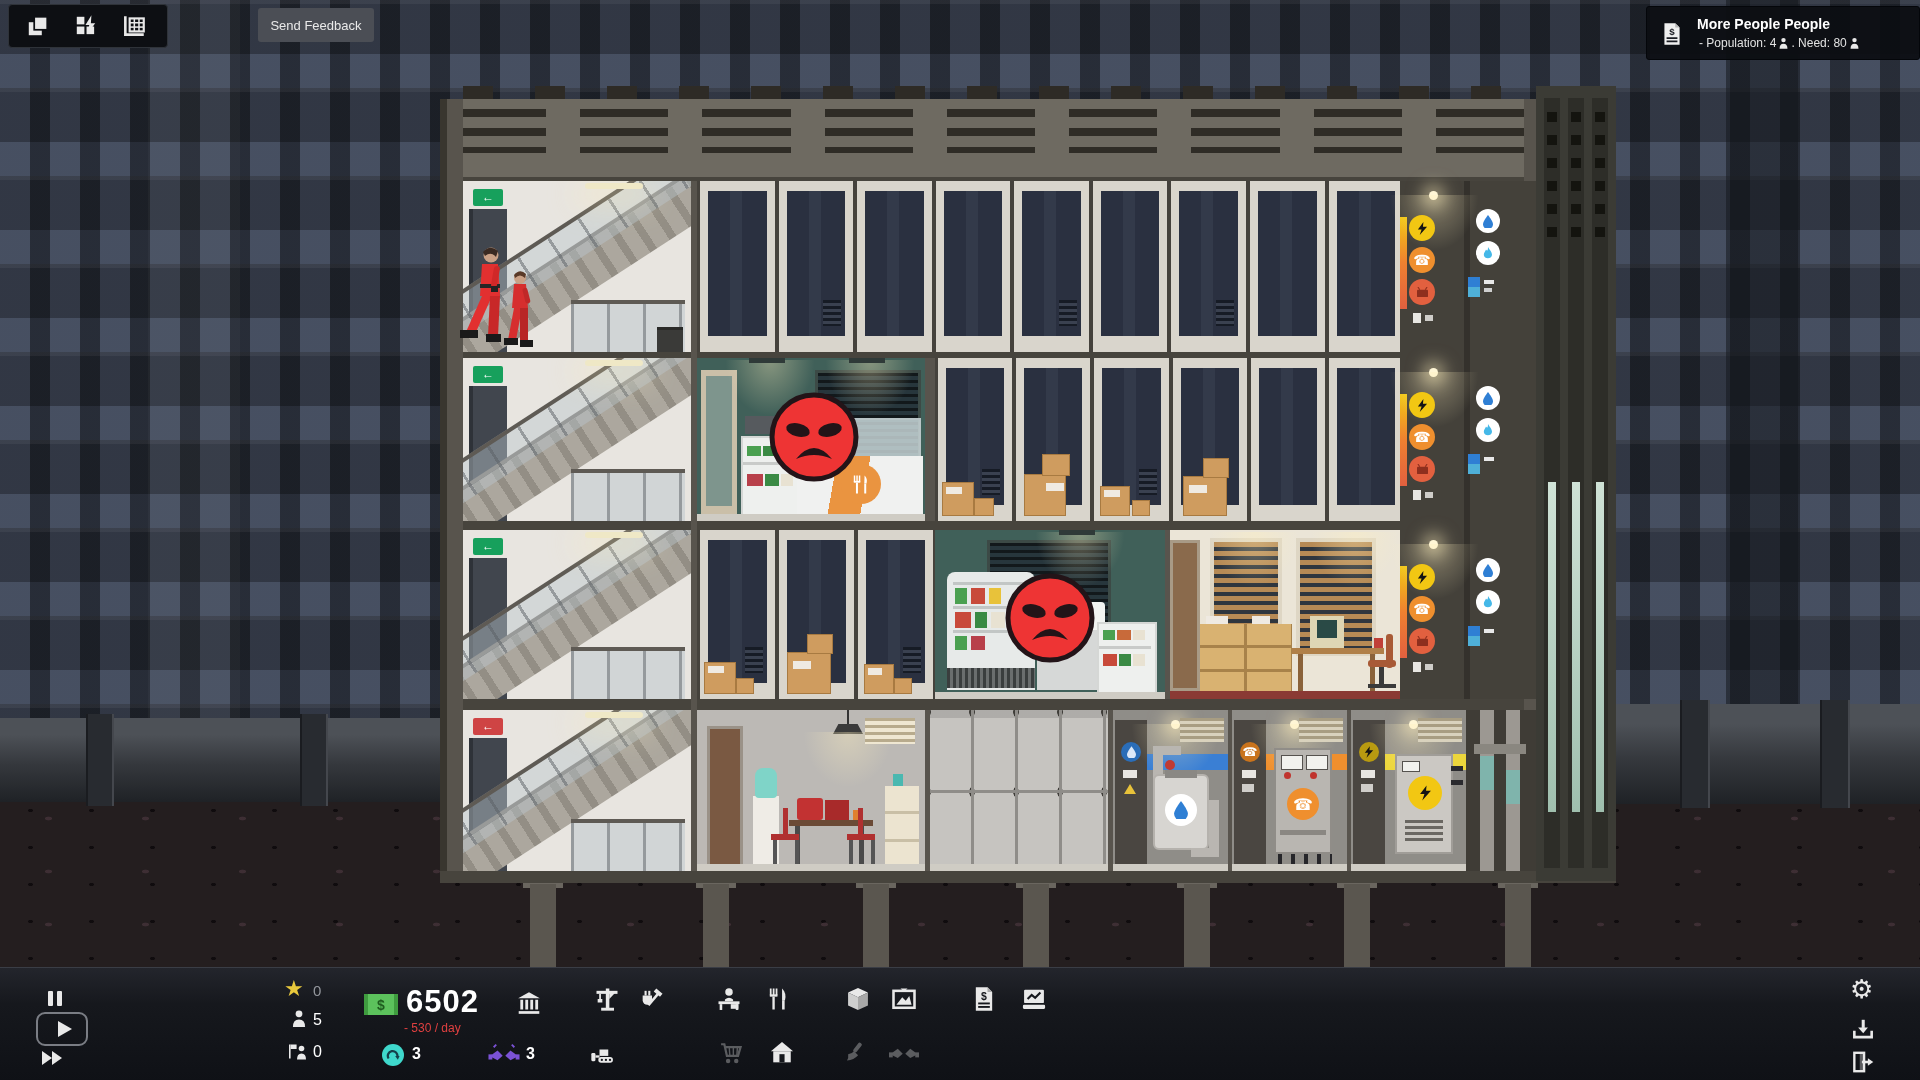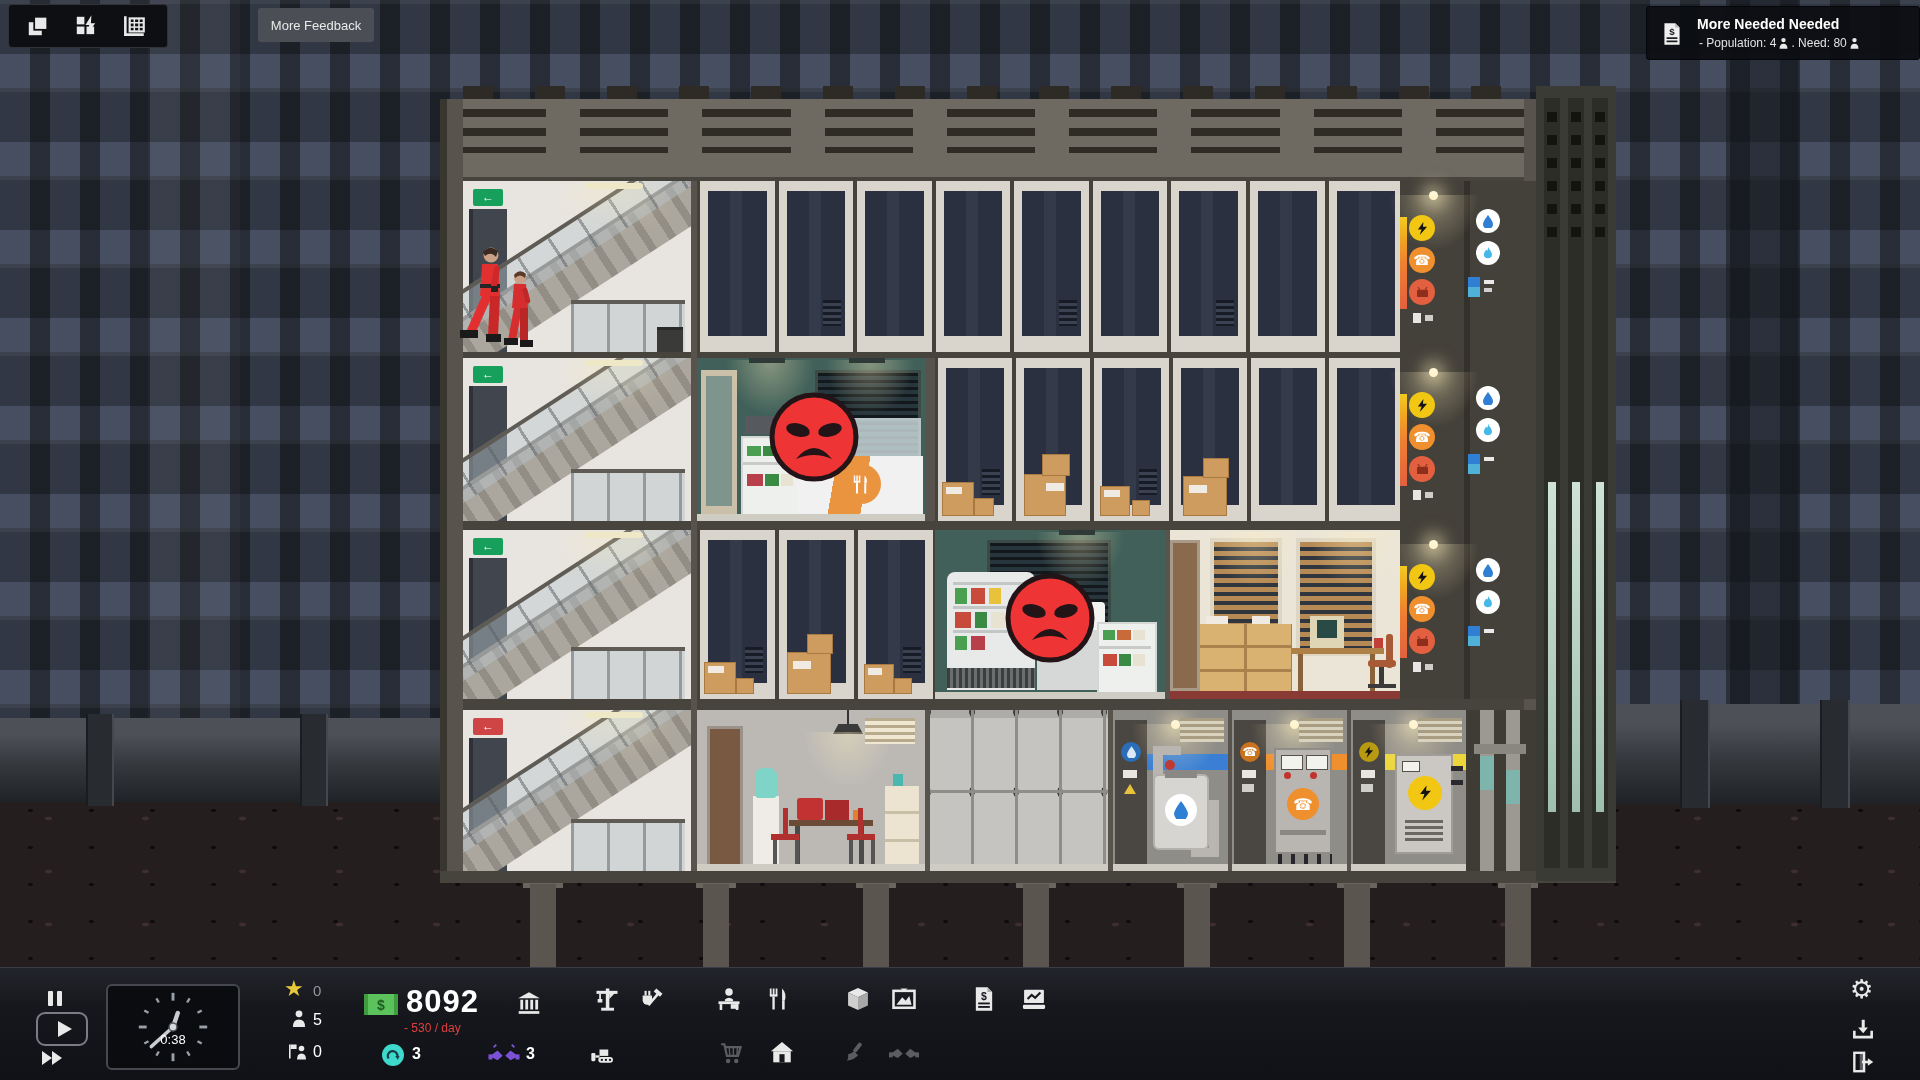--- a/index.html
+++ b/index.html
@@ -642,33 +642,33 @@
           <path d="M4 3 v17 h17" stroke="#e9e9e9" stroke-width="2.4" fill="none"></path>
           <rect x="8" y="5" width="13" height="12" fill="none" stroke="#e9e9e9" stroke-width="2"></rect>
           <line x1="12.3" y1="5" x2="12.3" y2="17" stroke="#e9e9e9" stroke-width="1.4"></line>
           <line x1="16.6" y1="5" x2="16.6" y2="17" stroke="#e9e9e9" stroke-width="1.4"></line>
           <line x1="8" y1="9" x2="21" y2="9" stroke="#e9e9e9" stroke-width="1.4"></line>
           <line x1="8" y1="13" x2="21" y2="13" stroke="#e9e9e9" stroke-width="1.4"></line>
         </svg>
     </div>
   </div>
 
-  <button class="a" style="left:258px;top:8px;width:116px;height:34px;background:#4b4e55;border:none;border-radius:3px;color:#e9e9e9;font:13px 'Liberation Sans',sans-serif;cursor:pointer;">More Feedback</button>
+  <button class="a" style="left:258px;top:8px;width:116px;height:34px;background:#4b4e55;border:none;border-radius:3px;color:#e9e9e9;font:13px 'Liberation Sans',sans-serif;cursor:pointer;">Send Feedback</button>
 
   <div class="a" style="left:1646px;top:6px;width:274px;height:54px;background:rgba(12,14,18,.94);border:1px solid #04060a;border-radius:3px;box-sizing:border-box;">
     <div class="a" style="left:12px;top:14px;">
       <svg width="26" height="26" viewBox="0 0 24 24">
           <path d="M5 2 h10 l4 4 v16 h-14 z" fill="#efefef"></path>
           <path d="M15 2 l4 4 h-4 z" fill="#b8b8b8"></path>
           <text x="12" y="13" font-size="9" font-weight="bold" fill="#1a1c22" text-anchor="middle" font-family="Liberation Sans,sans-serif">$</text>
           <rect x="7" y="15" width="10" height="1.6" fill="#1a1c22"></rect>
           <rect x="7" y="18" width="10" height="1.6" fill="#1a1c22"></rect>
         </svg>
     </div>
-    <div class="a hudtxt" style="left:50px;top:9px;font-size:14px;font-weight:bold;">More Needed Needed</div>
+    <div class="a hudtxt" style="left:50px;top:9px;font-size:14px;font-weight:bold;">More People People</div>
     <div class="a" style="left:52px;top:29px;font-size:12px;color:#e2e2e2;display:flex;align-items:center;gap:3px;">
       <span>- Population: 4</span>
       <svg width="9" height="13" viewBox="0 0 13 17" fill="#e9e9e9">
           <circle cx="6.5" cy="3.6" r="3.2"></circle>
           <path d="M0.8 16 q0 -7 5.7 -7 q5.7 0 5.7 7 z"></path>
         </svg>
       <span>. Need: 80</span>
       <svg width="9" height="13" viewBox="0 0 13 17" fill="#e9e9e9">
           <circle cx="6.5" cy="3.6" r="3.2"></circle>
           <path d="M0.8 16 q0 -7 5.7 -7 q5.7 0 5.7 7 z"></path>
@@ -683,40 +683,20 @@
     <div class="a" style="left:11px;top:0;width:5px;height:15px;background:#e9e9e9;border-radius:1px;"></div>
   </div>
   <div class="a" style="left:36px;top:1012px;width:52px;height:34px;border:2px solid #7a7d84;border-radius:9px;box-sizing:border-box;cursor:pointer;">
     <div class="a" style="left:20px;top:7px;width:0;height:0;border-left:14px solid #e9e9e9;border-top:8px solid rgba(0,0,0,0);border-bottom:8px solid rgba(0,0,0,0);"></div>
   </div>
   <div class="a" style="left:42px;top:1051px;width:30px;height:15px;cursor:pointer;">
     <div class="a" style="left:0;top:0;width:0;height:0;border-left:10px solid #e9e9e9;border-top:7px solid rgba(0,0,0,0);border-bottom:7px solid rgba(0,0,0,0);"></div>
     <div class="a" style="left:10px;top:0;width:0;height:0;border-left:10px solid #e9e9e9;border-top:7px solid rgba(0,0,0,0);border-bottom:7px solid rgba(0,0,0,0);"></div>
   </div>
 
-  <div class="a" style="left:106px;top:984px;width:134px;height:86px;background:#0b0c0f;border:2px solid #45484f;border-radius:6px;box-sizing:border-box;">
-    <svg width="130" height="82" viewBox="0 0 132 84">
-      <line x1="66" y1="7" x2="66" y2="15" stroke="#9aa0a8" stroke-width="3"></line>
-      <line x1="101" y1="42" x2="93" y2="42" stroke="#9aa0a8" stroke-width="3"></line>
-      <line x1="66" y1="77" x2="66" y2="69" stroke="#9aa0a8" stroke-width="3"></line>
-      <line x1="31" y1="42" x2="39" y2="42" stroke="#9aa0a8" stroke-width="3"></line>
-      <line x1="83" y1="12.6" x2="80.5" y2="16.9" stroke="#9aa0a8" stroke-width="2.4"></line>
-      <line x1="95.4" y1="25" x2="91.1" y2="27.5" stroke="#9aa0a8" stroke-width="2.4"></line>
-      <line x1="95.4" y1="59" x2="91.1" y2="56.5" stroke="#9aa0a8" stroke-width="2.4"></line>
-      <line x1="83" y1="71.4" x2="80.5" y2="67.1" stroke="#9aa0a8" stroke-width="2.4"></line>
-      <line x1="49" y1="71.4" x2="51.5" y2="67.1" stroke="#9aa0a8" stroke-width="2.4"></line>
-      <line x1="36.6" y1="59" x2="40.9" y2="56.5" stroke="#9aa0a8" stroke-width="2.4"></line>
-      <line x1="36.6" y1="25" x2="40.9" y2="27.5" stroke="#9aa0a8" stroke-width="2.4"></line>
-      <line x1="49" y1="12.6" x2="51.5" y2="16.9" stroke="#9aa0a8" stroke-width="2.4"></line>
-      <line x1="66" y1="42" x2="43.7" y2="62.1" stroke="#c9ccd2" stroke-width="3.5" stroke-linecap="round"></line>
-      <line x1="66" y1="42" x2="70.9" y2="27.7" stroke="#c9ccd2" stroke-width="4.5" stroke-linecap="round"></line>
-      <circle cx="66" cy="42" r="4" fill="#d5d8dc" stroke="#55585f" stroke-width="1.5"></circle>
-    </svg>
-    <div class="a hudtxt" style="left:0;right:0;top:46px;text-align:center;font-size:13px;">0:38</div>
-  </div>
 
   <div class="a" style="left:284px;top:976px;font-size:22px;color:#e8c83c;">★</div>
   <div class="a" style="left:313px;top:982px;font-size:15px;color:#93969c;">0</div>
   <div class="a" style="left:292px;top:1010px;">
       <svg width="14" height="18" viewBox="0 0 13 17" fill="#e9e9e9">
         <circle cx="6.5" cy="3.6" r="3.2"></circle>
         <path d="M0.8 16 q0 -7 5.7 -7 q5.7 0 5.7 7 z"></path>
       </svg>
     </div>
   <div class="a hudtxt" style="left:313px;top:1011px;font-size:16px;">5</div>
@@ -726,21 +706,21 @@
         <rect x="2.6" y="1" width="6" height="4.5"></rect>
         <circle cx="13.5" cy="5" r="2.8"></circle>
         <path d="M9 16 q0 -6 4.5 -6 q4.5 0 4.5 6 z"></path>
       </svg>
     </div>
   <div class="a hudtxt" style="left:313px;top:1043px;font-size:16px;">0</div>
 
   <div class="a" style="left:364px;top:994px;width:34px;height:21px;background:#5cc25c;border-left:4px solid #3f9c3f;border-right:4px solid #3f9c3f;box-sizing:border-box;display:flex;align-items:center;justify-content:center;">
     <span style="color:#1e5c1e;font-weight:bold;font-size:14px;">$</span>
   </div>
-  <div class="a hudtxt" style="left:406px;top:984px;font-size:31px;font-weight:bold;letter-spacing:1px;">8092</div>
+  <div class="a hudtxt" style="left:406px;top:984px;font-size:31px;font-weight:bold;letter-spacing:1px;">6502</div>
   <div class="a" style="left:404px;top:1021px;font-size:12px;color:#e04040;">- 530 / day</div>
   <div class="circ a" style="left:382px;top:1044px;width:22px;height:22px;background:#3fd8cc;">
     <svg width="14" height="14" viewBox="0 0 16 16">
         <path d="M3 12 A5.5 5.5 0 1 1 13 10" stroke="#14404a" stroke-width="2.6" fill="none"></path>
         <polygon points="13.5,13.5 10.5,9 15.5,9" fill="#14404a"></polygon>
       </svg>
   </div>
   <div class="a hudtxt" style="left:412px;top:1045px;font-size:16px;font-weight:bold;">3</div>
   <div class="a" style="left:488px;top:1044px;">
     <svg width="32" height="22" viewBox="0 0 24 17" fill="#7b52d6">

